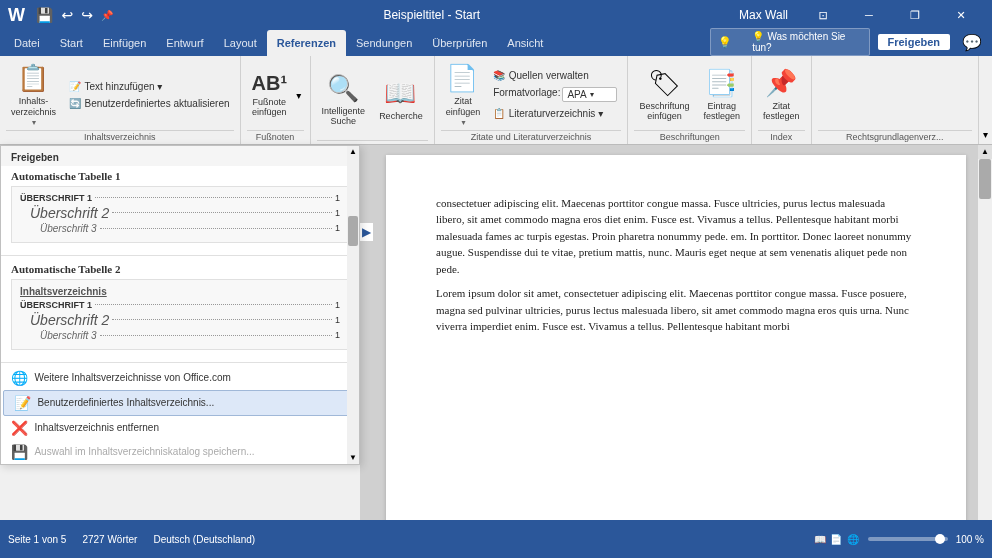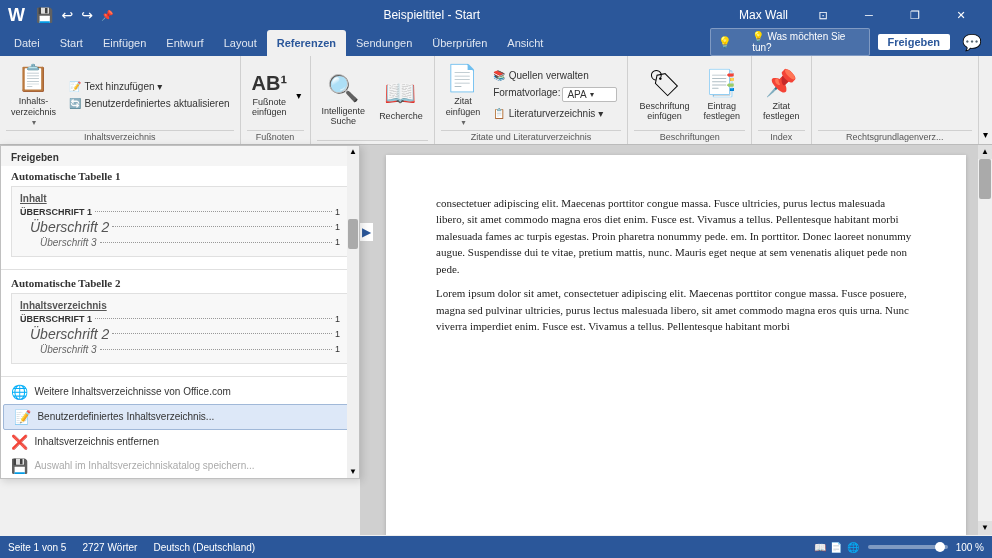--- a/index.html
+++ b/index.html
@@ -208,21 +208,21 @@
     }
     .dp-scroll-btn { height: 12px; display: flex; align-items: center; justify-content: center; font-size: 8px; cursor: pointer; }
     .dp-scroll-track { flex: 1; position: relative; }
     .dp-scroll-thumb { position: absolute; top: 20%; width: 10px; left: 1px; height: 30px; background: #aaa; border-radius: 2px; }
 
     
     .status-bar {
       position: absolute;
       bottom: 0;
       width: 100%;
-      height: 22px;
+      height: 38px;
       background: #2b579a;
       color: white;
       display: flex;
       align-items: center;
       padding: 0 8px;
       font-size: 10px;
       gap: 16px;
     }
     .status-right { margin-left: auto; display: flex; align-items: center; gap: 8px; }
     .zoom-slider { width: 80px; height: 4px; background: rgba(255,255,255,0.4); border-radius: 2px; position: relative; cursor: pointer; }
@@ -442,21 +442,20 @@
 <div class="main-area" style="position:relative; height:calc(558px - 30px - 26px - 90px - 22px);">
 
   <div class="dropdown-panel">
     <div style="position:relative;">
 
       <div class="dp-section-title">Freigeben</div>
 
       <div class="toc-block" style="padding: 4px 10px;">
         <div class="toc-preview-title">Automatische Tabelle 1</div>
         <div style="background: #f8f8f8; border: 1px solid #e0e0e0; padding: 6px 8px;">
-          <div class="toc-preview-label">Inhalt</div>
           <div class="toc-line">
             <span class="toc-heading1">ÜBERSCHRIFT 1</span>
             <span class="toc-line-dots"></span>
             <span class="toc-line-num">1</span>
           </div>
           <div class="toc-line">
             <span class="toc-heading2">Überschrift 2</span>
             <span class="toc-line-dots"></span>
             <span class="toc-line-num">1</span>
           </div>

